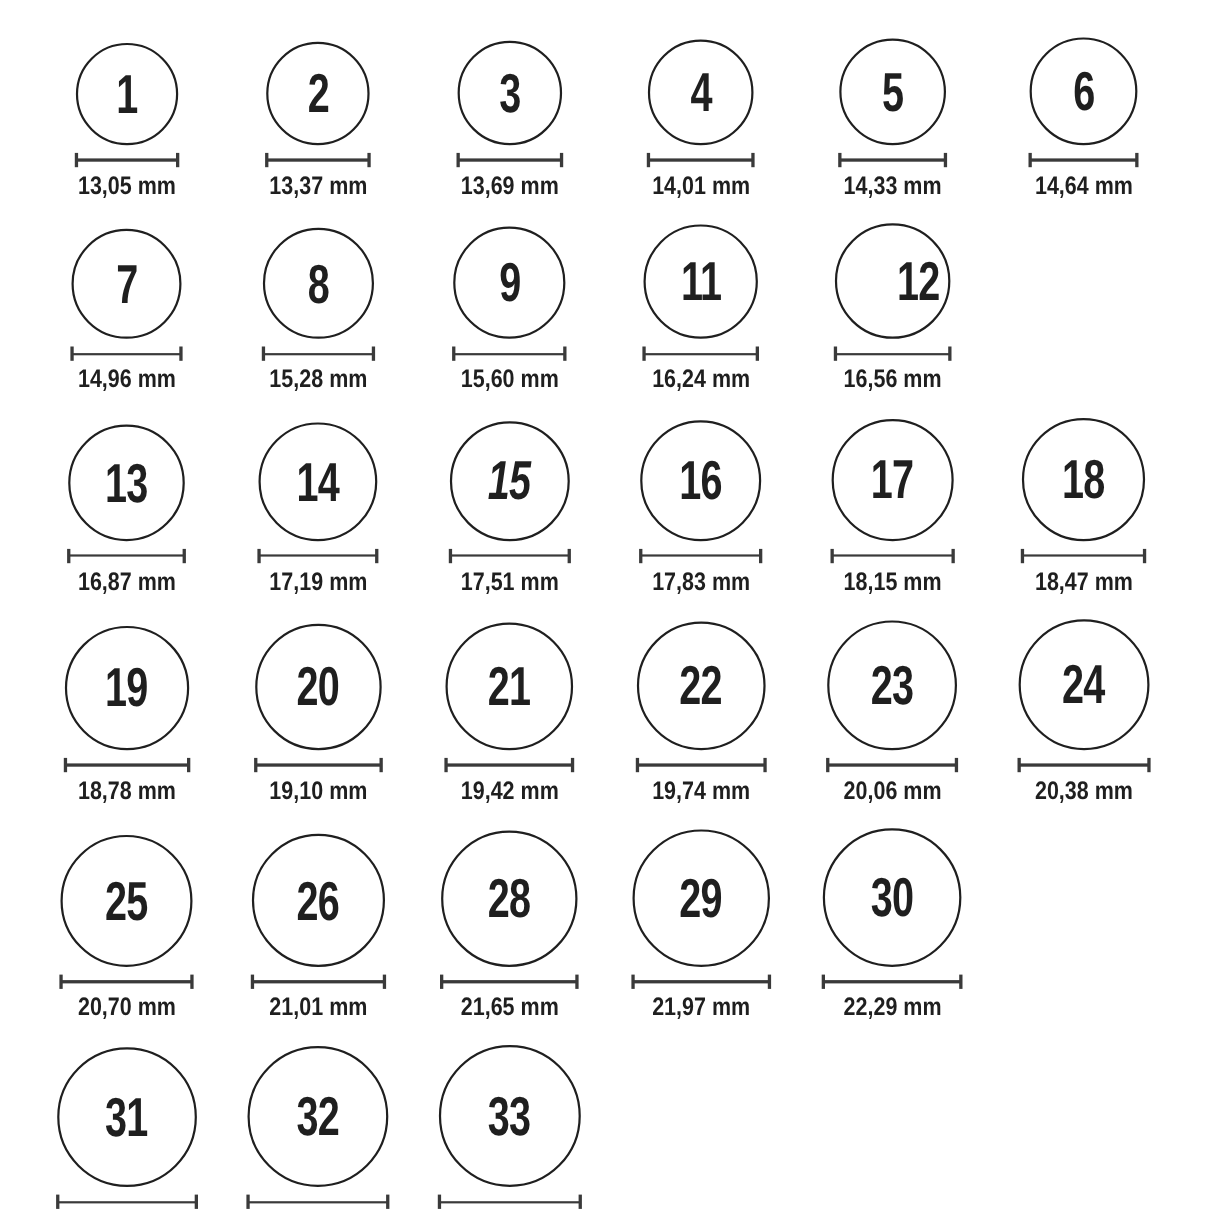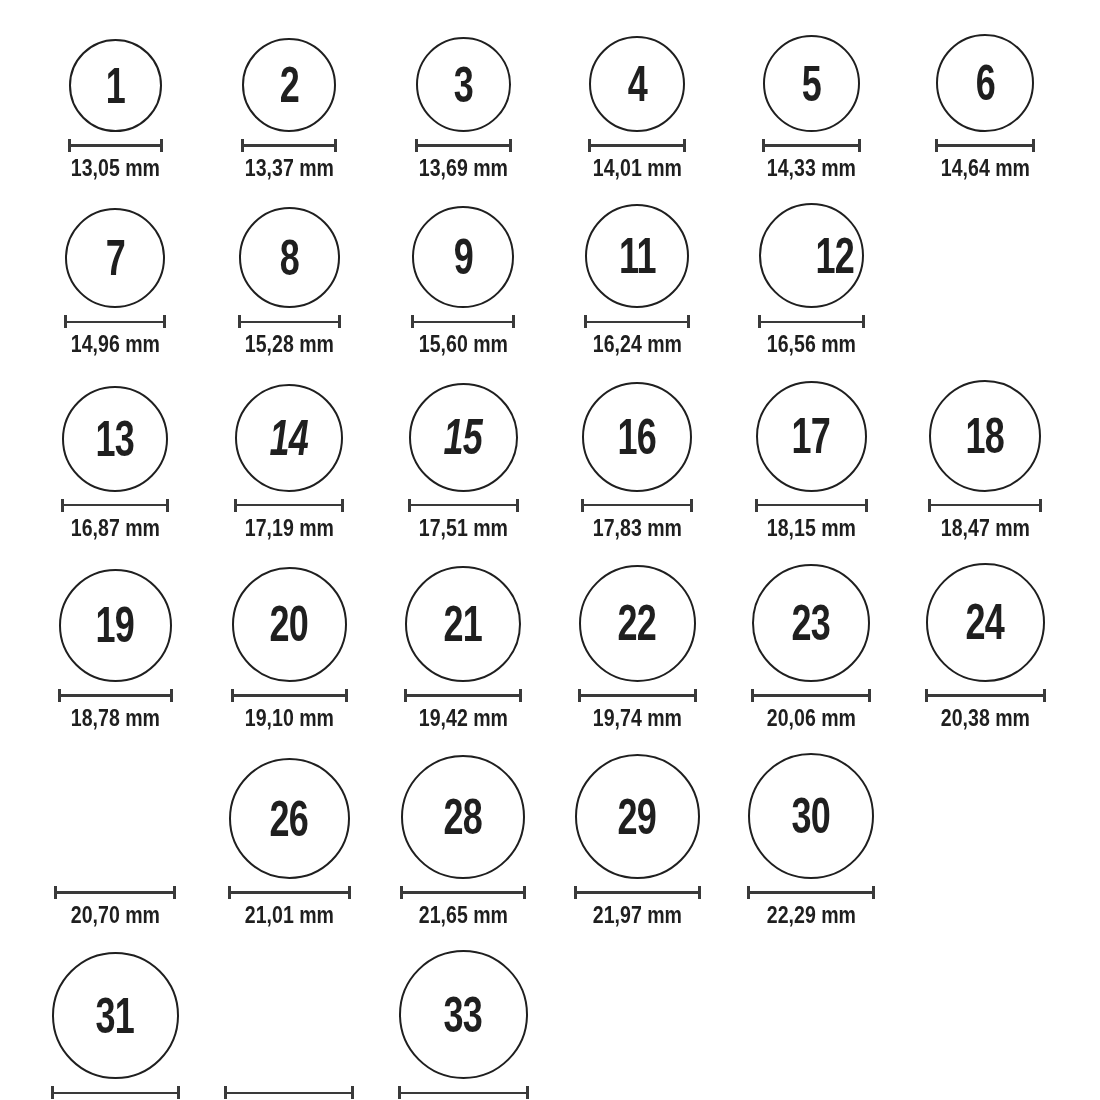--- a/index.html
+++ b/index.html
@@ -197,21 +197,21 @@
         <div class="cell">
     <div class="circle" style="width: 106px; height: 106px; justify-content: center;">
       <span class="num">13</span>
     </div>
     <div class="measure" style="width: 108px;">
       <div class="bar"></div>
     </div>
     <span class="label">16,87 mm</span>
   </div>
         <div class="cell">
-    <div class="circle" style="width: 108px; height: 108px; font-style: italic;">
+    <div class="circle" style="width: 108px; height: 108px;">
       <span class="num">14</span>
     </div>
     <div class="measure" style="width: 110px;">
       <div class="bar"></div>
     </div>
     <span class="label">17,19 mm</span>
   </div>
         <div class="cell">
     <div class="circle" style="width: 109px; height: 109px; font-style: italic;">
       <span class="num">15</span>
@@ -298,20 +298,23 @@
     <div class="circle" style="width: 119px; height: 119px;">
       <span class="num">24</span>
     </div>
     <div class="measure" style="width: 121px;">
       <div class="bar"></div>
     </div>
     <span class="label">20,38 mm</span>
   </div>
       </div><div class="row">
         <div class="cell">
+    <div class="circle" style="width: 120px; height: 120px;">
+      <span class="num">25</span>
+    </div>
     <div class="measure" style="width: 122px;">
       <div class="bar"></div>
     </div>
     <span class="label">20,70 mm</span>
   </div>
         <div class="cell">
     <div class="circle" style="width: 121px; height: 121px;">
       <span class="num">26</span>
     </div>
     <div class="measure" style="width: 123px;">
@@ -350,20 +353,23 @@
         <div class="cell">
     <div class="circle" style="width: 127px; height: 127px;">
       <span class="num">31</span>
     </div>
     <div class="measure" style="width: 129px;">
       <div class="bar"></div>
     </div>
 
   </div>
         <div class="cell">
+    <div class="circle" style="width: 128px; height: 128px;">
+      <span class="num">32</span>
+    </div>
     <div class="measure" style="width: 130px;">
       <div class="bar"></div>
     </div>
 
   </div>
         <div class="cell">
     <div class="circle" style="width: 129px; height: 129px;">
       <span class="num">33</span>
     </div>
     <div class="measure" style="width: 131px;">

